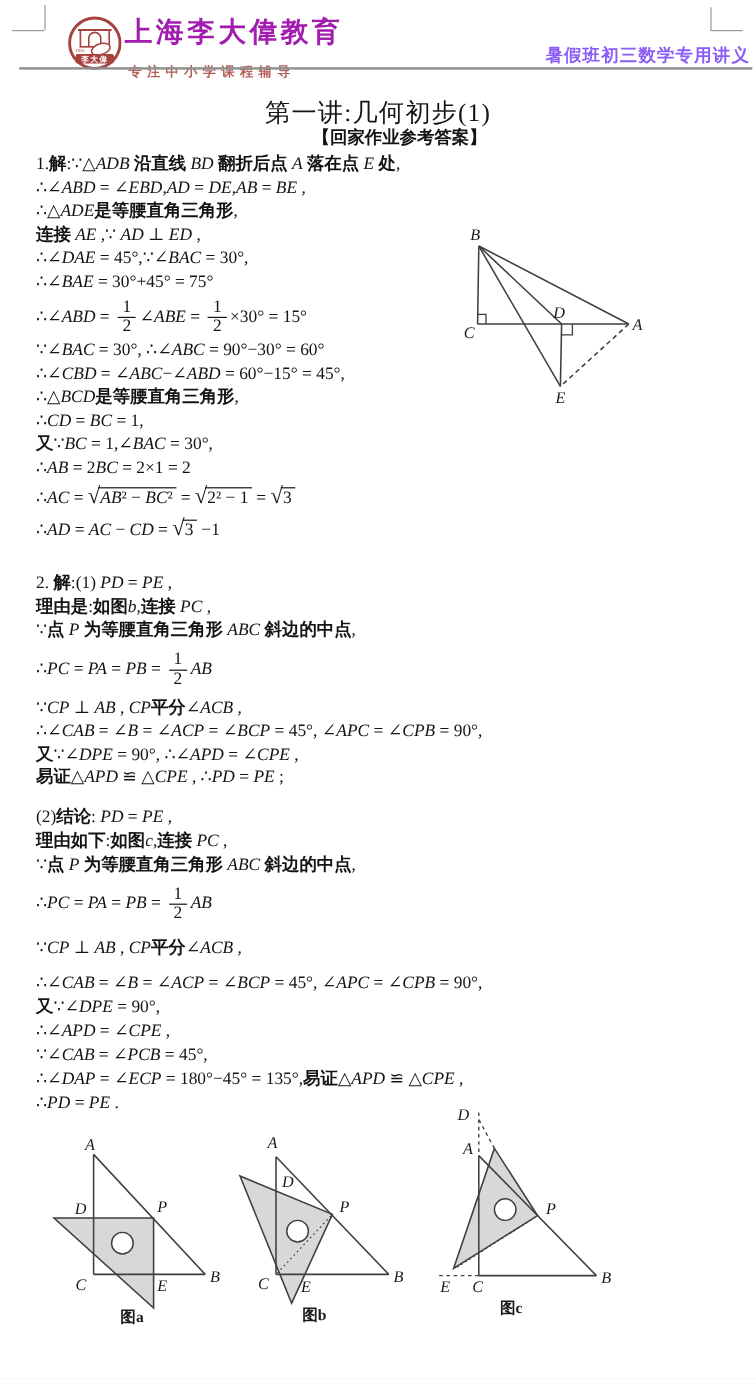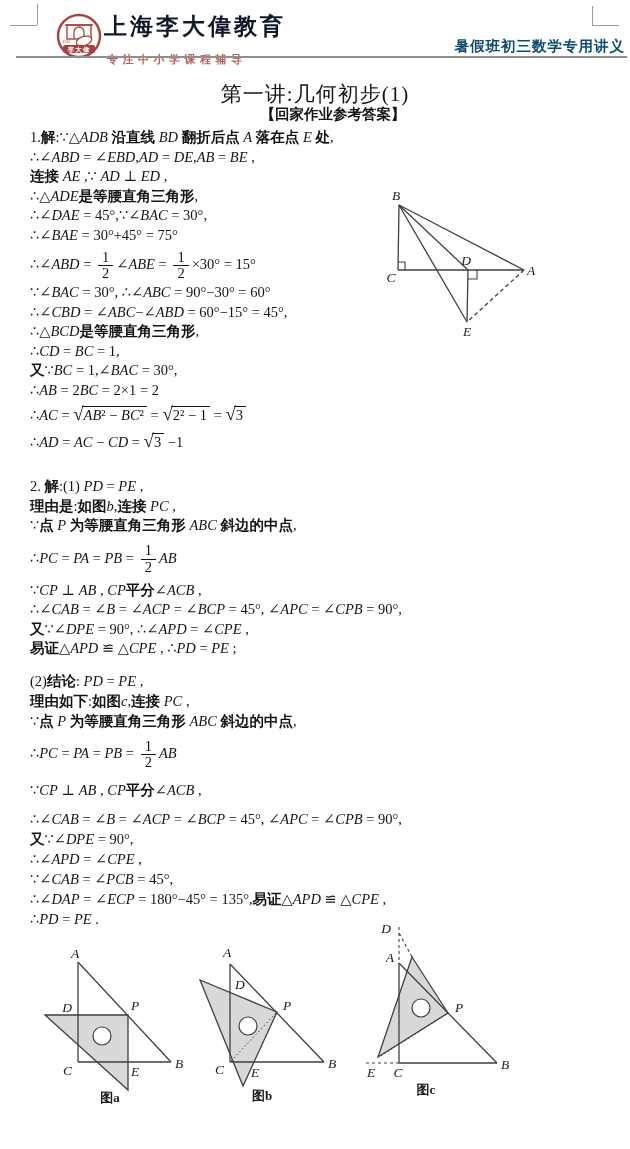--- a/index.html
+++ b/index.html
@@ -63,33 +63,33 @@
   <svg class="figsvg" style="left:55px;top:12px;" width="48" height="48" viewBox="0 0 48 48">
     <circle cx="24" cy="24" r="21" fill="#ffffff" stroke="#a6433e" stroke-width="2.4"></circle>
     <path d="M10,13 L38,13" stroke="#a6433e" stroke-width="1.6" fill="none"></path>
     <rect x="12" y="13" width="24" height="14" fill="none" stroke="#a6433e" stroke-width="1.4"></rect>
     <path d="M19,27 v-7 a5,5 0 0 1 10,0 v7" fill="none" stroke="#a6433e" stroke-width="1.3"></path>
     <ellipse cx="29" cy="29" rx="8" ry="4.5" transform="rotate(-18 29 29)" fill="#ffffff" stroke="#a6433e" stroke-width="1.3"></ellipse>
     <rect x="8" y="33" width="32" height="8" rx="2" fill="#a6433e"></rect>
     <text x="24" y="39.5" text-anchor="middle" style="font-style:normal;font-size:6.5px;fill:#ffffff;font-weight:bold;letter-spacing:1px;">李大偉</text>
     <text x="7.5" y="31" style="font-style:normal;font-size:4px;fill:#a6433e;">1916</text>
   </svg>
-  <div class="brand-title" style="color:#0f172a;">上海李大偉教育</div>
+  <div class="brand-title" style="color:#a21caf;">上海李大偉教育</div>
   <div class="brand-sub" style="color:#b5605a;">专注中小学课程辅导</div>
-  <div class="header-right" style="color:#0c4a6e;">暑假班初三数学专用讲义</div>
+  <div class="header-right" style="color:#8b5cf6;">暑假班初三数学专用讲义</div>
   <div class="header-rule" style="background:#8f8f8f;"></div>
 
   <h1 class="doc-title" style="margin:0;">第一讲:几何初步(1)</h1>
   <div class="doc-subtitle">【回家作业参考答案】</div>
 
   <div class="sec sec-1">
       <div class="tl"><span><span>1.</span><span class="cn">解</span><span>:∵△</span><i>ADB</i><span> </span><span class="cn">沿直线</span><span> </span><i>BD</i><span> </span><span class="cn">翻折后点</span><span> </span><i>A</i><span> </span><span class="cn">落在点</span><span> </span><i>E</i><span> </span><span class="cn">处</span><span>,</span></span></div>
       <div class="tl"><span><span>∴∠</span><i>ABD</i><span> = ∠</span><i>EBD</i><span>,</span><i>AD</i><span> = </span><i>DE</i><span>,</span><i>AB</i><span> = </span><i>BE</i><span> ,</span></span></div>
+      <div class="tl"><span><span>∴△</span><i>ADE</i><span class="cn">是等腰直角三角形</span><span>,</span></span></div>
       <div class="tl"><span><span class="cn">连接</span><span> </span><i>AE</i><span> ,∵ </span><i>AD</i><span> ⊥ </span><i>ED</i><span> ,</span></span></div>
-      <div class="tl"><span><span>∴△</span><i>ADE</i><span class="cn">是等腰直角三角形</span><span>,</span></span></div>
       <div class="tl"><span><span>∴∠</span><i>DAE</i><span> = 45°,∵∠</span><i>BAC</i><span> = 30°,</span></span></div>
       <div class="tl"><span><span>∴∠</span><i>BAE</i><span> = 30°+45° = 75°</span></span></div>
       <div class="tl tall"><span><span>∴∠</span><i>ABD</i><span> = </span></span><span class="frac"><span class="num">1</span><span class="den">2</span></span><span><span>∠</span><i>ABE</i><span> = </span></span><span class="frac"><span class="num">1</span><span class="den">2</span></span><span><span>×30° = 15°</span></span></div>
       <div class="tl"><span><span>∵∠</span><i>BAC</i><span> = 30°, ∴∠</span><i>ABC</i><span> = 90°−30° = 60°</span></span></div>
       <div class="tl"><span><span>∴∠</span><i>CBD</i><span> = ∠</span><i>ABC</i><span>−∠</span><i>ABD</i><span> = 60°−15° = 45°,</span></span></div>
       <div class="tl"><span><span>∴△</span><i>BCD</i><span class="cn">是等腰直角三角形</span><span>,</span></span></div>
       <div class="tl"><span><span>∴</span><i>CD</i><span> = </span><i>BC</i><span> = 1,</span></span></div>
       <div class="tl"><span><span class="cn">又</span><span>∵</span><i>BC</i><span> = 1,∠</span><i>BAC</i><span> = 30°,</span></span></div>
       <div class="tl"><span><span>∴</span><i>AB</i><span> = 2</span><i>BC</i><span> = 2×1 = 2</span></span></div>
       <div class="tl sq"><span><span>∴</span><i>AC</i><span> = </span></span><span class="sqrt"><span class="rad">√</span><span class="vinc"><i>AB</i><span>² − </span><i>BC</i><span>²</span></span></span><span><span> = </span></span><span class="sqrt"><span class="rad">√</span><span class="vinc"><span>2² − 1</span></span></span><span><span> = </span></span><span class="sqrt"><span class="rad">√</span><span class="vinc"><span>3</span></span></span></div>

